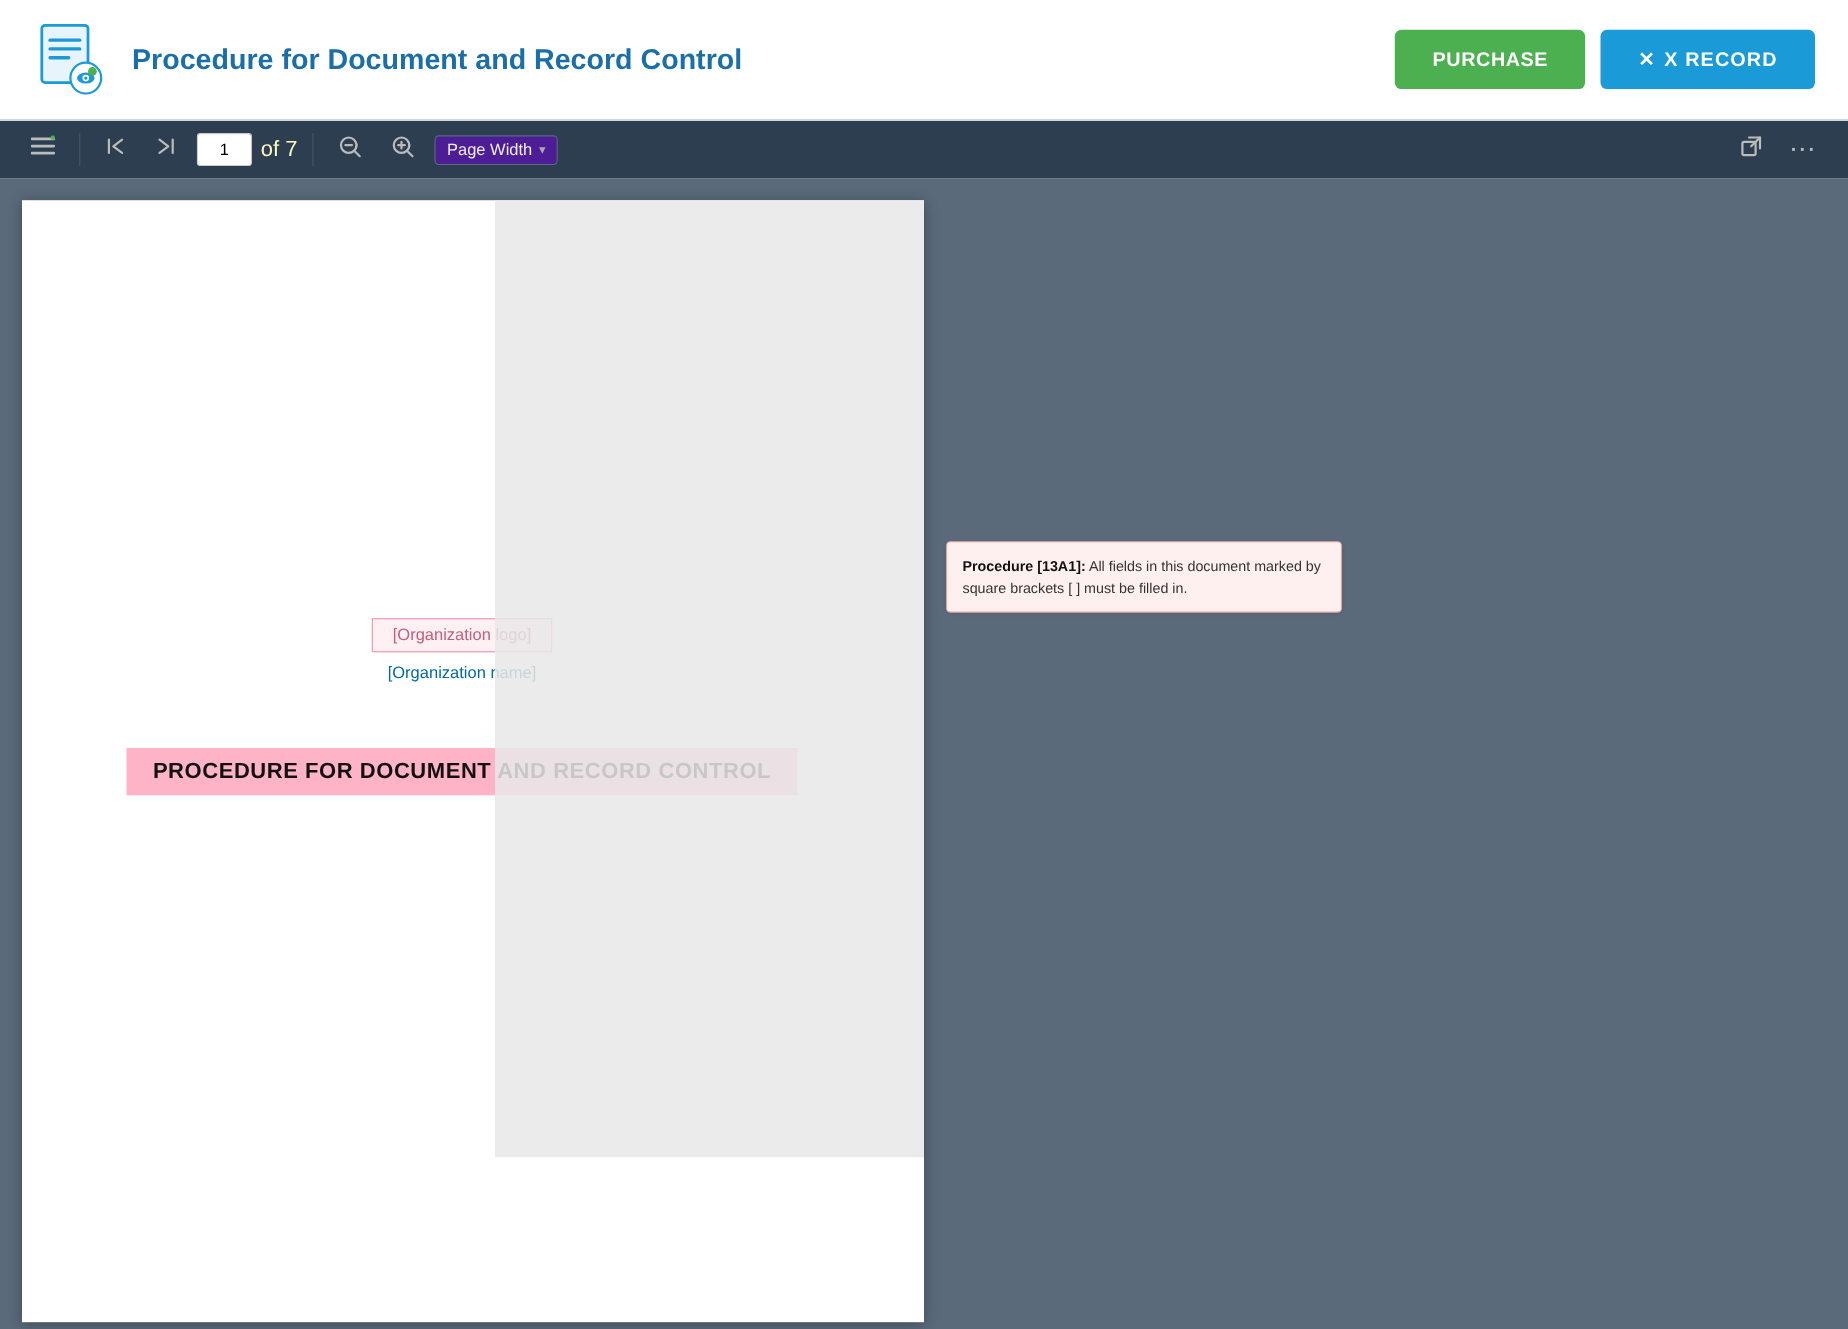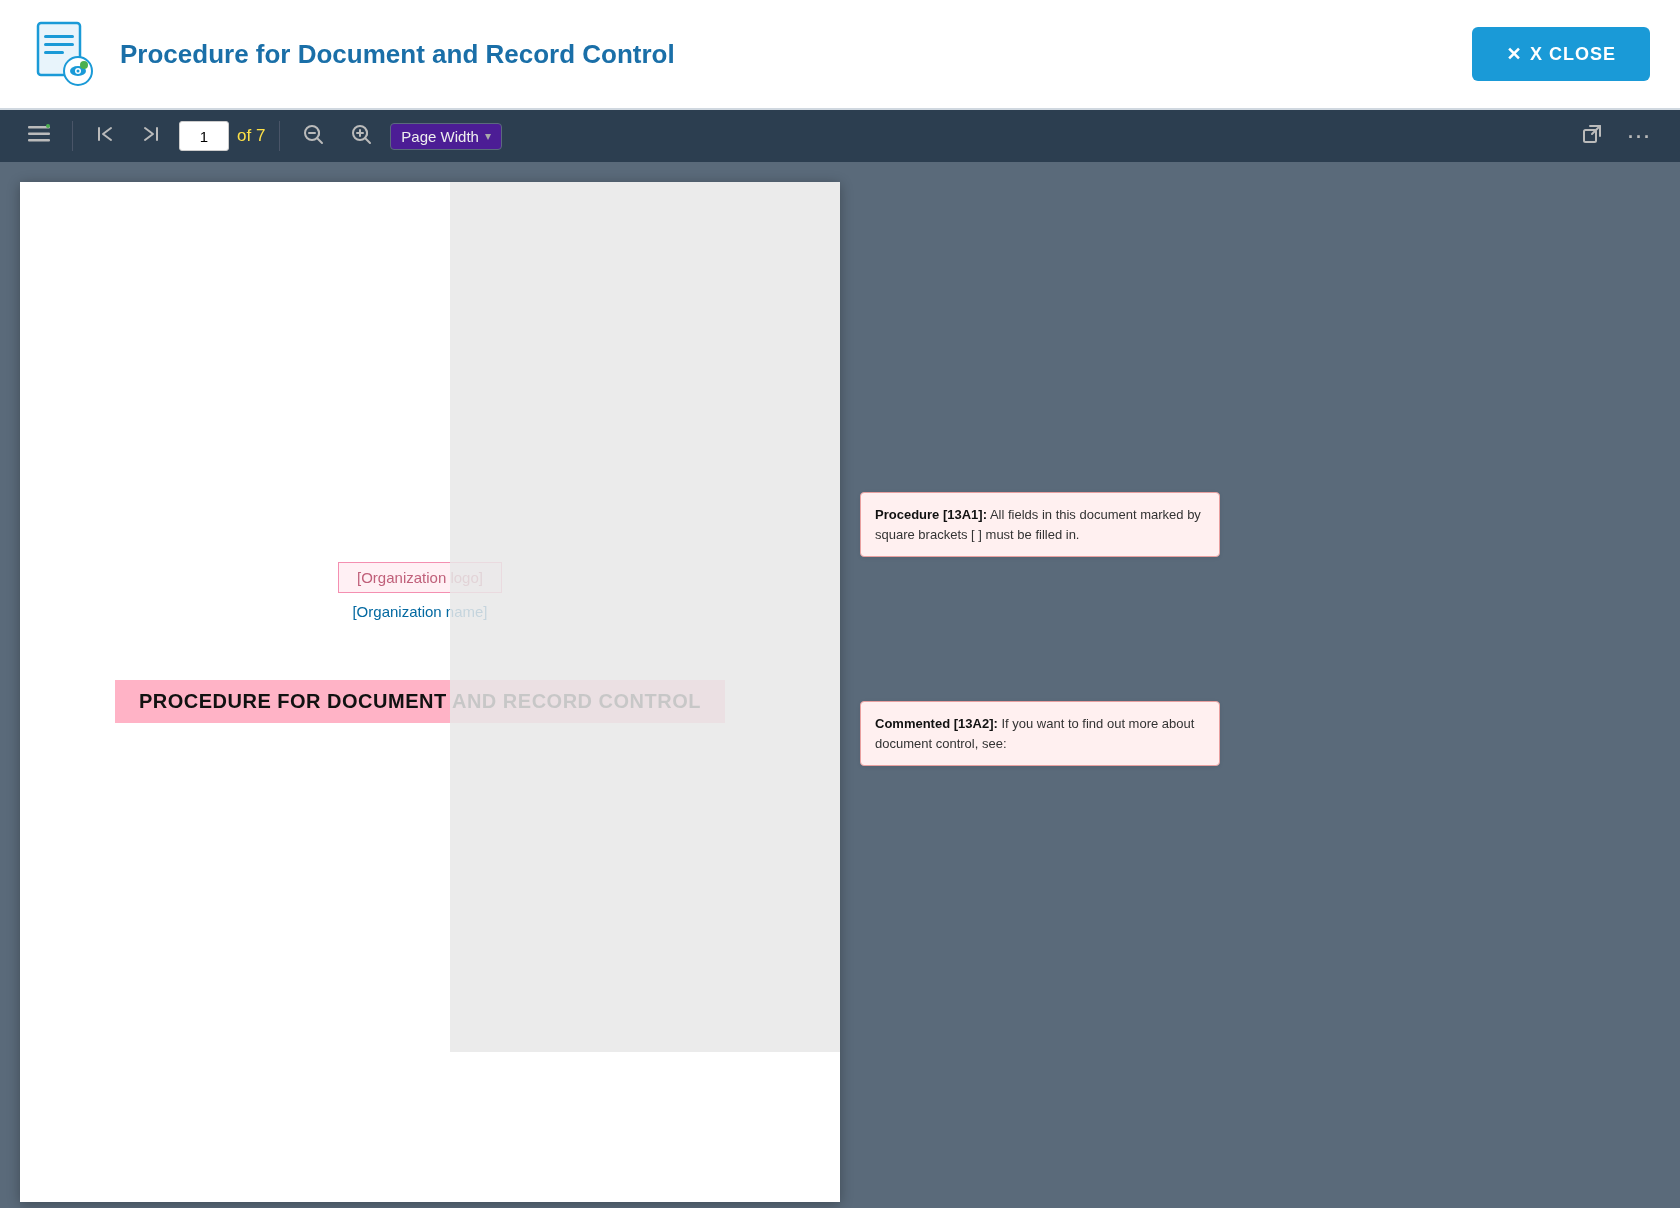--- a/index.html
+++ b/index.html
@@ -95,22 +95,22 @@
     .page-input {
       width: 50px;
       height: 30px;
       text-align: center;
       font-size: 15px;
       border: 1px solid #ccc;
       border-radius: 3px;
       background: #fff;
     }
     .page-of {
-      color: #fde047;
-      font-size: 17px;
+      color: #fef9c3;
+      font-size: 20px;
     }
     .toolbar-spacer { flex: 1; }
     .zoom-select-group {
       display: flex;
       align-items: center;
       gap: 6px;
       background: #4c1d95;
       border: 1px solid #5a6a7c;
       border-radius: 4px;
       padding: 4px 10px;
@@ -241,23 +241,24 @@
       <circle cx="48" cy="52" r="3" fill="#fff"></circle>
       <circle cx="48" cy="52" r="1.5" fill="#1a9ad7"></circle>
 
       <circle cx="54" cy="46" r="4" fill="#4caf50"></circle>
     </svg>
   </div>
 
   <span class="header-title">Procedure for Document and Record Control</span>
 
   <div class="header-buttons">
+    <button class="btn-purchase">PURCHASE</button>
     <button class="btn-close">
       <span>✕</span>
-      <span style="letter-spacing:1px;">X CLOSE</span>
+      <span style="letter-spacing:1px;">X RECORD</span>
     </button>
   </div>
 </div>
 
 <div class="toolbar">
 
   <div class="toolbar-icon has-badge" style="position:relative;">
     <svg width="22" height="20" viewBox="0 0 22 20" fill="none">
       <rect x="0" y="2" width="22" height="2.5" rx="1" fill="#bbb"></rect>
       <rect x="0" y="8.5" width="22" height="2.5" rx="1" fill="#bbb"></rect>
@@ -345,18 +346,14 @@
   </div>
 
   <div class="comment-panel">
     <div class="comment-box">
       <span class="comment-label">Procedure [13A1]:</span>
       <span>All fields in this document marked by square brackets [ ] must be filled in.</span>
     </div>
 
     <div style="height: 120px;"></div>
 
-    <div class="comment-box">
-      <span class="comment-label">Commented [13A2]:</span>
-      <span>If you want to find out more about document control, see:</span>
-    </div>
   </div>
 </div>
 
 </body></html>

